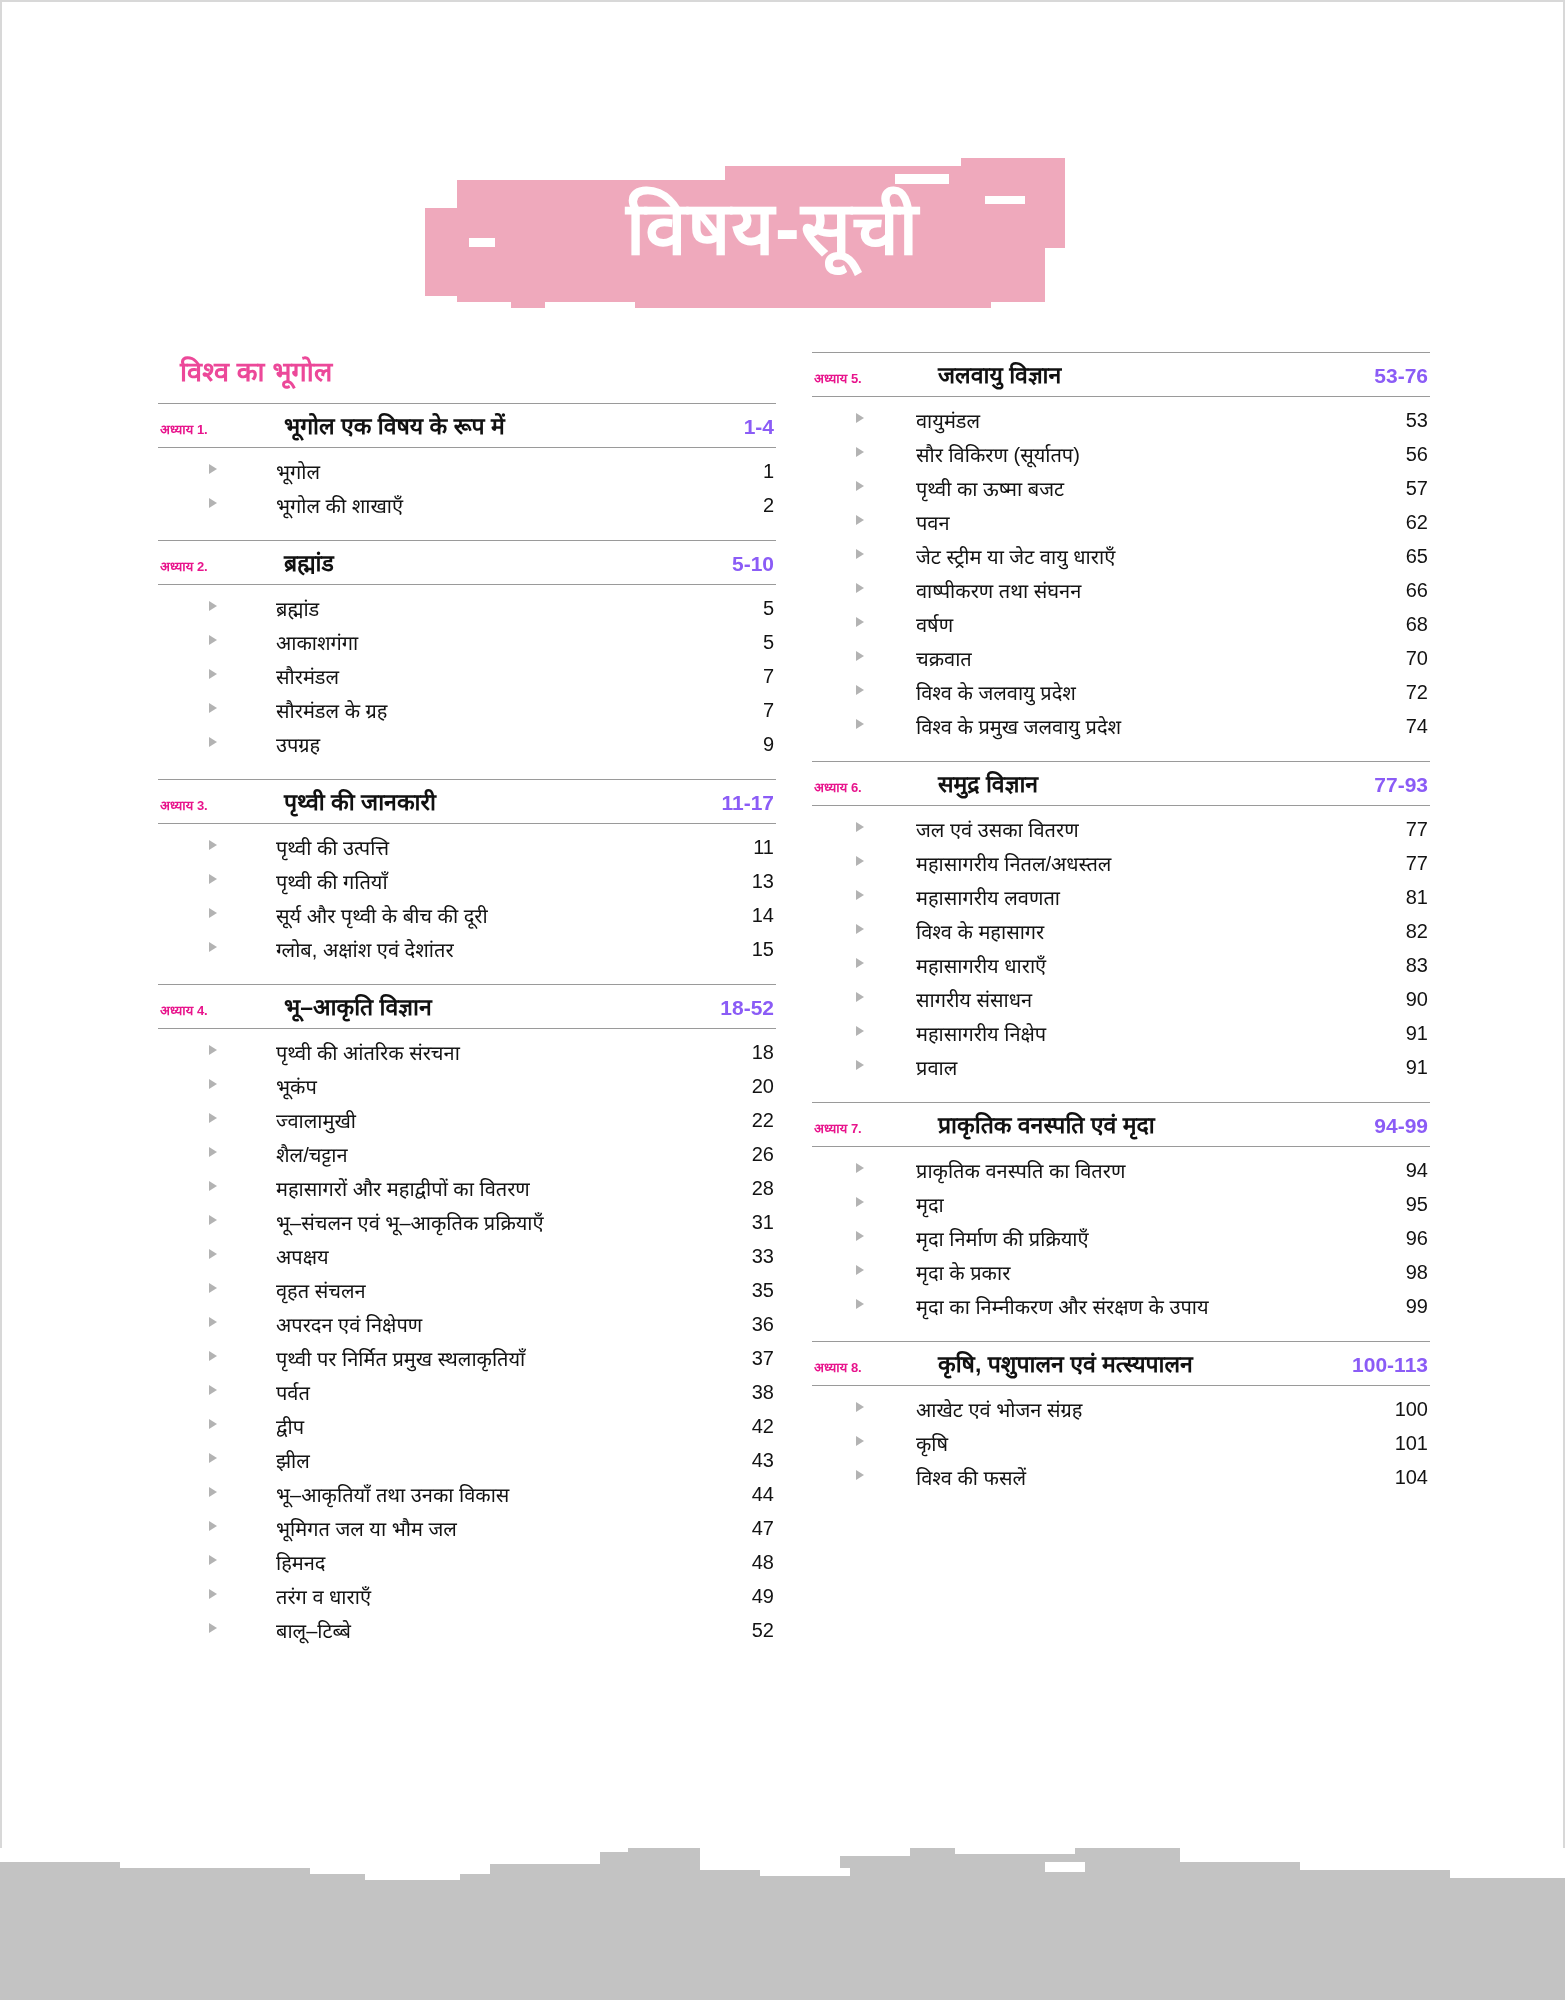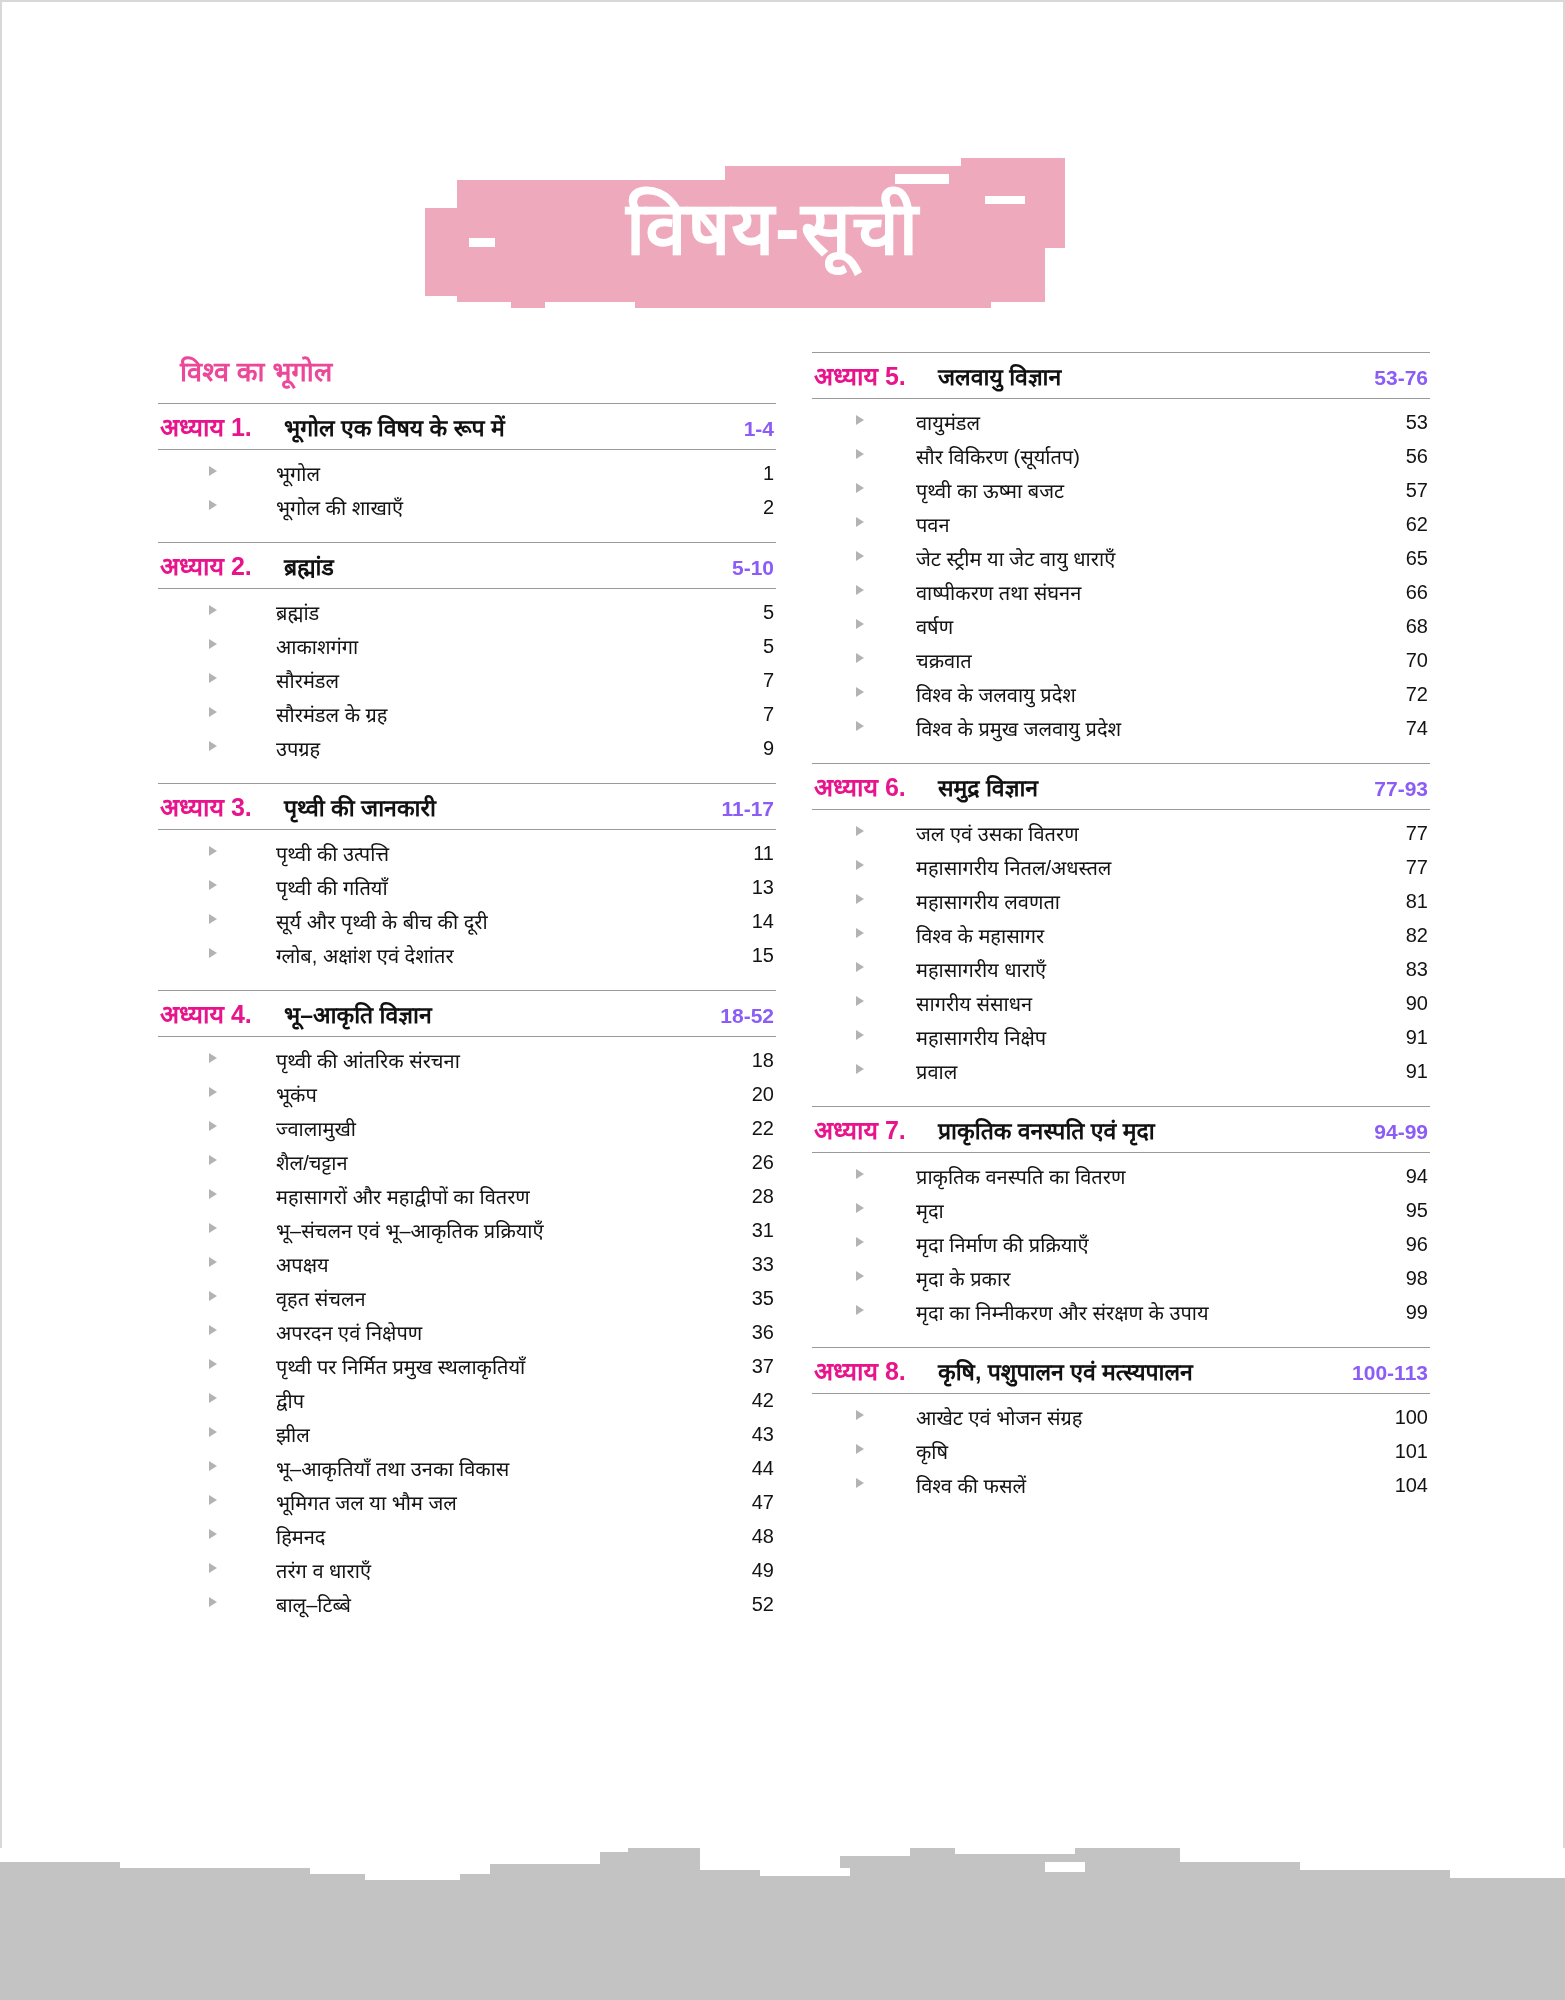--- a/index.html
+++ b/index.html
@@ -137,21 +137,21 @@
     display: flex;
     align-items: baseline;
     border-top: 1.4px solid #9a9a9a;
     border-bottom: 1.4px solid #9a9a9a;
     padding: 5px 0 6px 0;
     position: relative;
   }
   .chap-tag {
     flex: 0 0 auto;
     width: 118px;
-    font-size: 25px;
+    font-size: 13px;
     font-weight: bold;
     color: #e8148c;
     padding-left: 2px;
     white-space: nowrap;
   }
   .chap-title {
     flex: 1 1 auto;
     font-size: 23px;
     font-weight: bold;
     color: #111111;
@@ -401,20 +401,25 @@
               <span class="topic-label">अपरदन एवं निक्षेपण</span>
               <span class="topic-page">36</span>
             </li>
             <li class="topic">
               <span class="topic-bullet"><i></i></span>
               <span class="topic-label">पृथ्वी पर निर्मित प्रमुख स्थलाकृतियाँ</span>
               <span class="topic-page">37</span>
             </li>
             <li class="topic">
               <span class="topic-bullet"><i></i></span>
+              <span class="topic-label">पर्वत</span>
+              <span class="topic-page">38</span>
+            </li>
+            <li class="topic">
+              <span class="topic-bullet"><i></i></span>
               <span class="topic-label">द्वीप</span>
               <span class="topic-page">42</span>
             </li>
             <li class="topic">
               <span class="topic-bullet"><i></i></span>
               <span class="topic-label">झील</span>
               <span class="topic-page">43</span>
             </li>
             <li class="topic">
               <span class="topic-bullet"><i></i></span>

